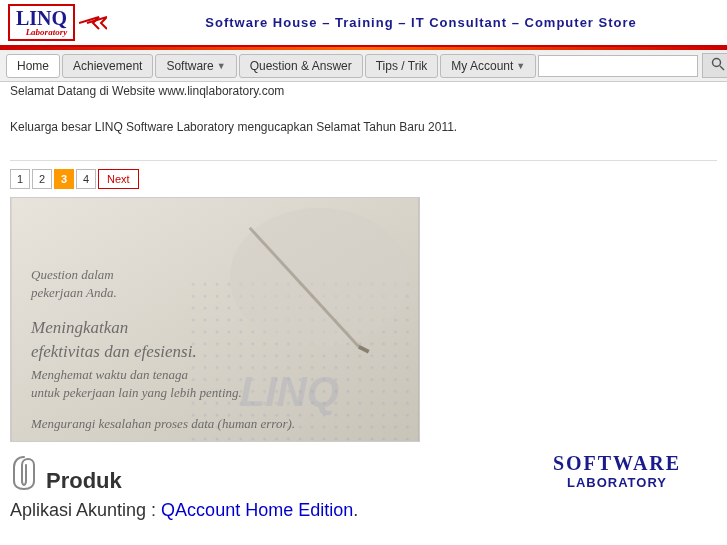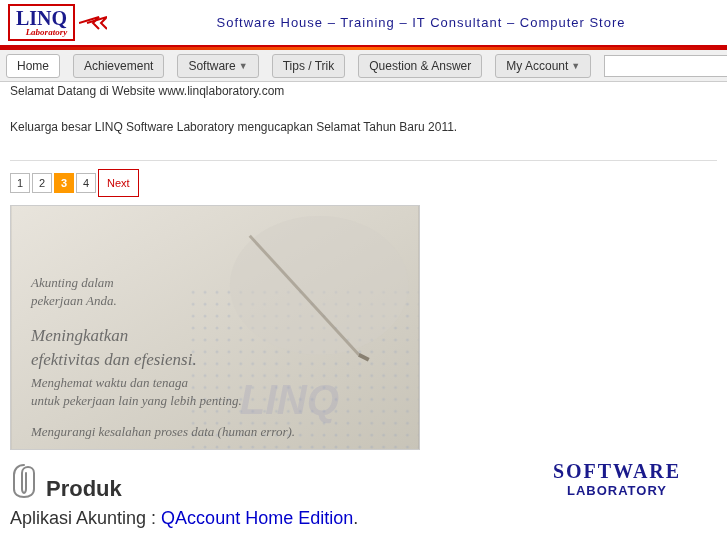--- a/index.html
+++ b/index.html
@@ -4,45 +4,45 @@
   <style>
     * { margin: 0; padding: 0; box-sizing: border-box; }
     body { font-family: Arial, sans-serif; font-size: 12px; background: #fff; width: 727px; overflow-x: hidden; }
 
     
     #header { display: flex; align-items: center; border-bottom: 2px solid #cc0000; padding: 4px 8px; background: #fff; }
     #logo-area { display: flex; align-items: center; margin-right: 16px; }
     #logo-box { border: 2px solid #cc0000; padding: 2px 6px; font-size: 20px; font-weight: bold; font-family: 'Times New Roman', serif; color: #1a1a8c; line-height: 1; }
     #logo-lab { font-size: 9px; color: #cc0000; font-style: italic; display: block; text-align: right; }
     #tagline-area { flex: 1; text-align: center; }
-    #tagline { color: #1a1a8c; font-size: 13px; font-weight: normal; letter-spacing: 1px; text-align: center; }
+    #tagline { color: #1a1a8c; font-size: 13px; font-weight: bold; letter-spacing: 1px; text-align: center; }
     #red-line { height: 3px; background: linear-gradient(to right, #cc0000, #ff6600, #cc0000); margin: 0; }
 
     
-    #navbar { background: #f0f0f0; border-bottom: 1px solid #ccc; display: flex; align-items: center; padding: 3px 6px; gap: 13px; }
+    #navbar { background: #f0f0f0; border-bottom: 1px solid #ccc; display: flex; align-items: center; padding: 3px 6px; gap: 2px; }
     .nav-item { padding: 4px 10px; background: #e8e8e8; border: 1px solid #bbb; border-radius: 3px; cursor: pointer; font-size: 12px; color: #333; white-space: nowrap; }
     .nav-item.active { background: #fff; }
     .nav-item-dropdown { display: flex; align-items: center; gap: 3px; }
     .dropdown-arrow { font-size: 9px; color: #666; }
     #search-area { margin-left: auto; display: flex; align-items: center; gap: 4px; }
     #search-input { border: 1px solid #bbb; padding: 3px 6px; font-size: 12px; width: 160px; }
     #search-btn { background: #e0e0e0; border: 1px solid #bbb; padding: 3px 8px; cursor: pointer; font-size: 12px; }
 
     
     #content { padding: 2px 10px 0 10px; }
     #welcome-text { font-size: 12px; color: #333; margin-bottom: 8px; }
     #welcome-sub { font-size: 12px; color: #333; margin-bottom: 12px; }
     #welcome-sub strong { font-weight: normal; }
     #divider { border: none; border-top: 1px solid #ddd; margin-bottom: 8px; }
 
     
     #pagination { display: flex; align-items: center; gap: 2px; margin-bottom: 8px; }
     .page-btn { width: 20px; height: 20px; border: 1px solid #bbb; display: flex; align-items: center; justify-content: center; font-size: 11px; cursor: pointer; background: #fff; color: #333; }
     .page-btn.active { background: #ff9900; color: #fff; border-color: #ff9900; font-weight: bold; }
-    .page-next { padding: 2px 8px; border: 1px solid #cc0000; background: #fff; color: #cc0000; cursor: pointer; font-size: 11px; height: 28px; display: flex; align-items: center; }
+    .page-next { padding: 2px 8px; border: 1px solid #cc0000; background: #fff; color: #cc0000; cursor: pointer; font-size: 11px; height: 20px; display: flex; align-items: center; }
 
     
     #banner-area { width: 410px; height: 245px; background: linear-gradient(135deg, #d4d0c8 0%, #c8c4bc 40%, #b8b4ac 100%); position: relative; overflow: hidden; margin-bottom: 10px; border: 1px solid #ccc; }
     .banner-text { position: absolute; color: #5a5a5a; font-style: italic; font-size: 13px; font-family: 'Times New Roman', serif; opacity: 0.85; }
     #bt1 { top: 20px; left: 20px; font-size: 16px; }
     #bt2 { top: 70px; left: 20px; font-size: 13px; line-height: 1.4; }
     #bt3 { top: 120px; left: 20px; font-size: 17px; line-height: 1.4; }
     #bt4 { top: 175px; left: 20px; font-size: 13px; line-height: 1.4; }
     #bt5 { top: 215px; left: 20px; font-size: 13px; text-align: center; }
     #hand-svg { width: 100%; height: 100%; }
@@ -82,22 +82,22 @@
 </div>
 <div id="red-line"></div>
 
 <div id="navbar">
   <div class="nav-item active">Home</div>
   <div class="nav-item">Achievement</div>
   <div class="nav-item nav-item-dropdown">
     <span>Software</span>
     <span class="dropdown-arrow">▼</span>
   </div>
+  <div class="nav-item">Question &amp; Answer</div>
   <div class="nav-item">Tips / Trik</div>
-  <div class="nav-item">Question &amp; Answer</div>
   <div class="nav-item nav-item-dropdown">
     <span>My Account</span>
     <span class="dropdown-arrow">▼</span>
   </div>
   <div id="search-area">
     <input id="search-input" type="text" placeholder="" style="">
     <button id="search-btn">
       <svg width="14" height="14" viewBox="0 0 14 14">
         <circle cx="5.5" cy="5.5" r="4" fill="none" stroke="#555" stroke-width="1.5"></circle>
         <line x1="9" y1="9" x2="13" y2="13" stroke="#555" stroke-width="1.5"></line>
@@ -144,21 +144,21 @@
       <rect x="180" y="80" width="230" height="165" fill="url(#dots)" opacity="0.6"></rect>
 
       <ellipse cx="310" cy="80" rx="90" ry="70" fill="#d4cfc8" opacity="0.5"></ellipse>
 
       <line x1="240" y1="30" x2="350" y2="150" stroke="#8a8070" stroke-width="3" opacity="0.5"></line>
       <line x1="350" y1="150" x2="360" y2="155" stroke="#6a6050" stroke-width="4" opacity="0.7"></line>
 
       <text x="230" y="210" font-family="Arial,sans-serif" font-size="42" font-weight="bold" fill="#9999bb" opacity="0.25" font-style="italic">LINQ</text>
     </svg>
 
-    <div class="banner-text" id="bt2" style="top:68px;left:20px;white-space:pre-line;">Akunting dalam
+    <div class="banner-text" id="bt2" style="top:68px;left:20px;white-space:pre-line;">Question dalam
 pekerjaan Anda.</div>
     <div class="banner-text" id="bt3" style="top:118px;left:20px;white-space:pre-line;">Meningkatkan
 efektivitas dan efesiensi.</div>
     <div class="banner-text" id="bt4" style="top:168px;left:20px;white-space:pre-line;">Menghemat waktu dan tenaga
 untuk pekerjaan lain yang lebih penting.</div>
     <div class="banner-text" id="bt5" style="top:218px;left:20px;">Mengurangi kesalahan proses data (human error).</div>
   </div>
 
   
   <div id="products-section">

